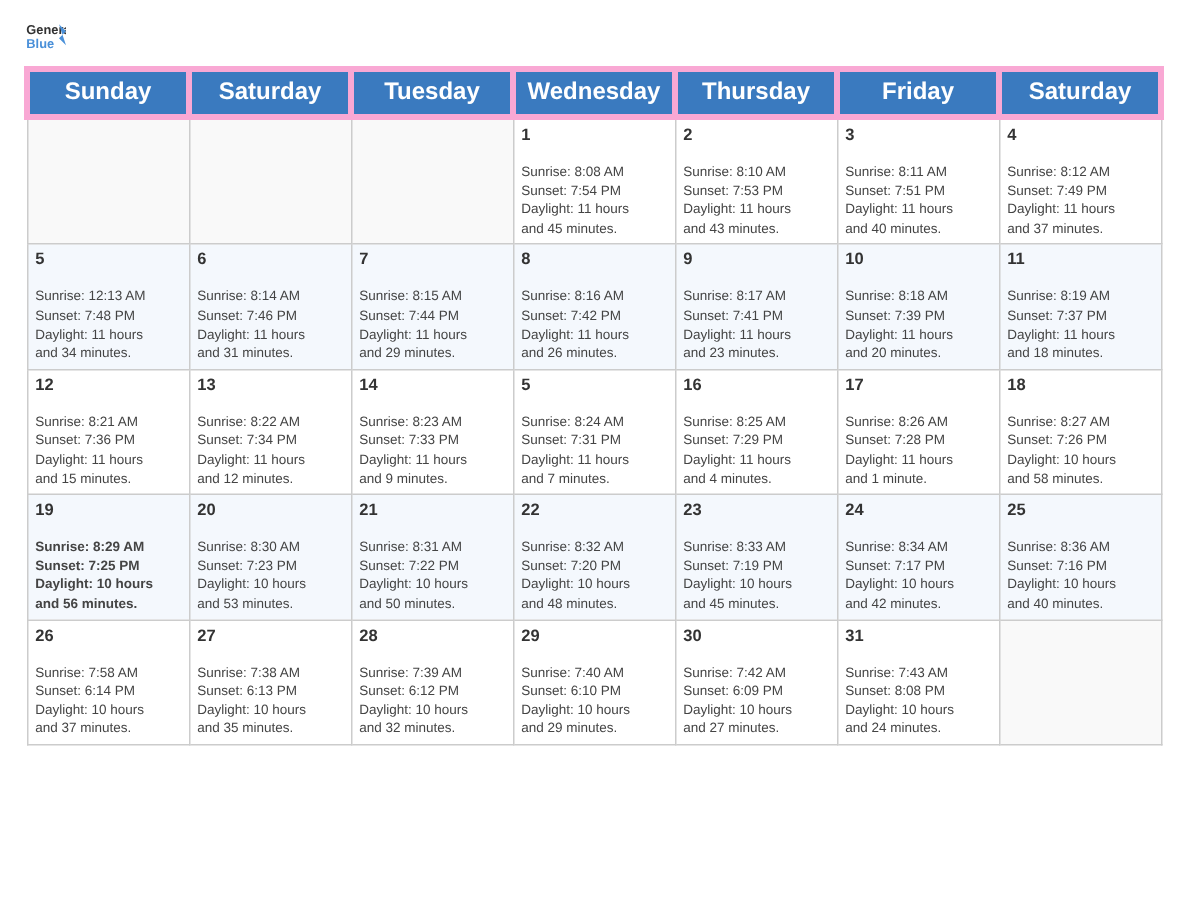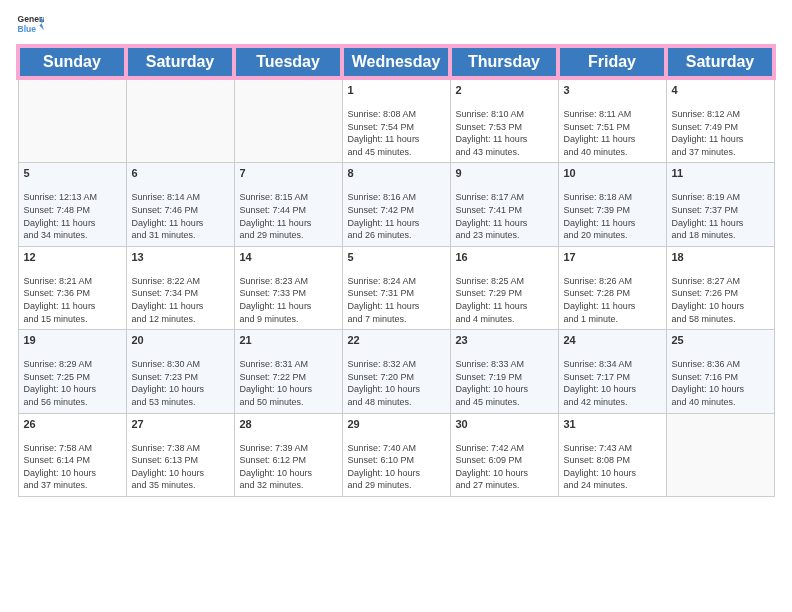--- a/index.html
+++ b/index.html
@@ -252,21 +252,21 @@
             <span class="day-number">18</span>
             <div class="day-info" style="white-space: pre-line;">Sunrise: 8:27 AM
 Sunset: 7:26 PM
 Daylight: 10 hours
 and 58 minutes.</div>
           </td>
         </tr>
         <tr>
           <td>
             <span class="day-number">19</span>
-            <div class="day-info" style="white-space: pre-line;">Sunrise: 8:29 AM
+            <div class="day-info" style="white-space: pre-line; font-weight: bold;">Sunrise: 8:29 AM
 Sunset: 7:25 PM
 Daylight: 10 hours
 and 56 minutes.</div>
           </td>
           <td>
             <span class="day-number">20</span>
             <div class="day-info" style="white-space: pre-line;">Sunrise: 8:30 AM
 Sunset: 7:23 PM
 Daylight: 10 hours
 and 53 minutes.</div>

